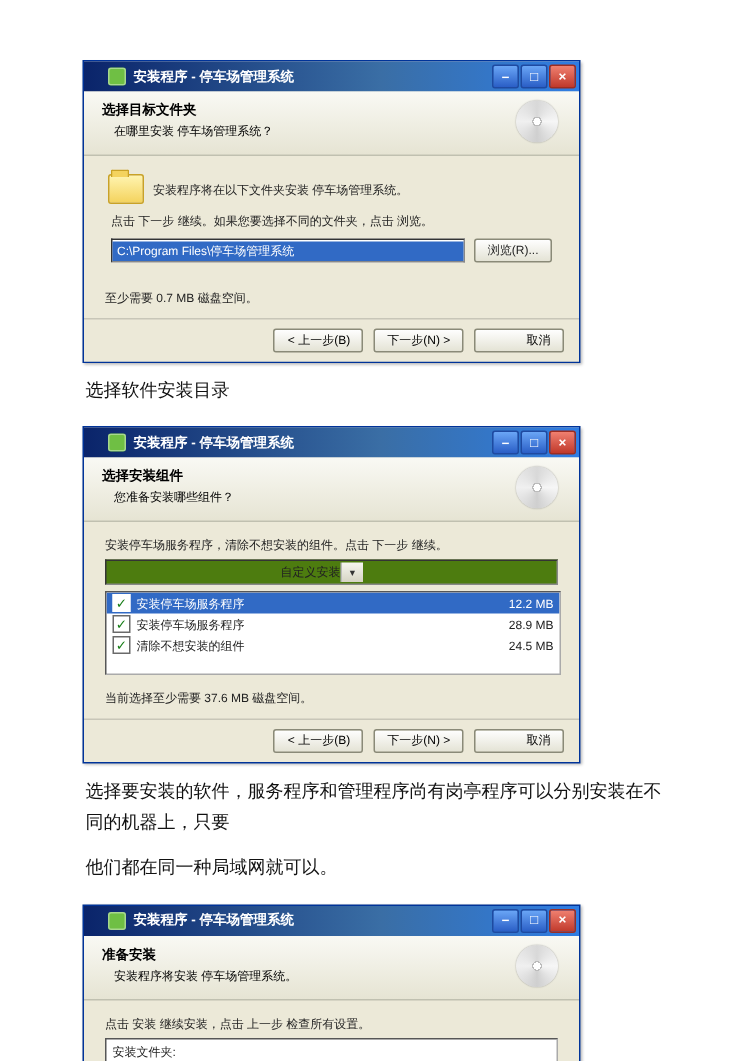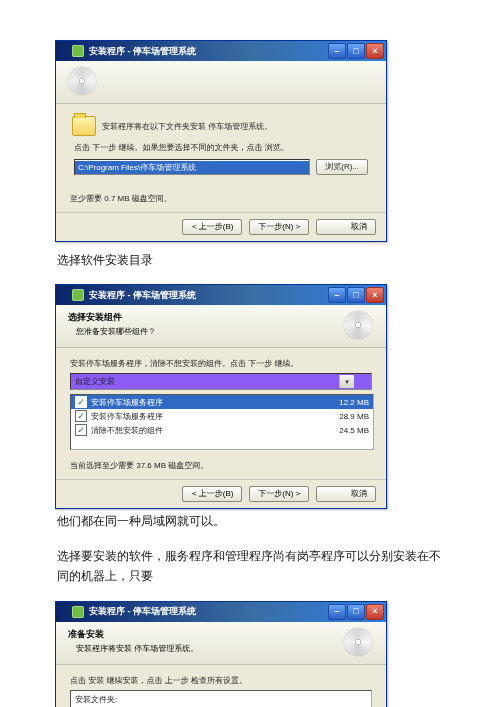--- a/index.html
+++ b/index.html
@@ -135,22 +135,22 @@
   }
   .comp-row.sel { background:#316ac5; color:#fff;}
   .chk {
     width:10px;height:10px;border:1px solid #6a6a6a;background:#fff;margin-right:4px;
     display:inline-flex;align-items:center;justify-content:center;font-size:9px;line-height:1;color:#1a7f1a;
   }
   .comp-row.sel .chk{border-color:#fff;}
   .comp-row .nm{flex:1;}
   .comp-row .sz{margin-left:4px;}
   .combo {
-    height: 15px; border:1px inset #888; background:#8b5cf6;
-    display:flex;align-items:center;justify-content:space-between;
+    height: 15px; border:1px inset #888; background:#4d7c0f;
+    display:flex;align-items:center;justify-content:center;
     padding:0 17px 0 4px; font-size:8px; margin:4px 0;
   }
   .combo .arrow{
     width:14px;height:13px;border-left:1px solid #bbb;background:linear-gradient(#f6f6f0,#d6d4c4);
     display:flex;align-items:center;justify-content:center;font-size:7px;color:#333;
   }
   
   .summary-box{
     border:1px inset #aaa;background:#fff;width:100%;height:90px;
     padding:3px 4px;font-size:8px;line-height:12px;overflow:hidden;box-sizing:border-box;
@@ -172,20 +172,24 @@
   <div class="titlebar">
     <span class="appicon"></span>
     <span class="title">安装程序 - 停车场管理系统</span>
     <div class="winbtns">
       <div class="winbtn">–</div>
       <div class="winbtn">□</div>
       <div class="winbtn close">×</div>
     </div>
   </div>
   <div class="header-strip">
+    <div class="htext">
+      <div class="h1">选择目标文件夹</div>
+      <div class="h2">在哪里安装 停车场管理系统？</div>
+    </div>
     <div class="disc-icon"></div>
   </div>
   <div class="body-area">
     <div class="folder-row">
       <div class="folder-ic"></div>
       <div>安装程序将在以下文件夹安装 停车场管理系统。</div>
     </div>
     <div class="small-note">点击 下一步 继续。如果您要选择不同的文件夹，点击 浏览。</div>
     <div class="path-row">
       <div class="path-input">
@@ -246,22 +250,22 @@
     </div>
     <div class="space-note" style="margin-top:10px">当前选择至少需要 37.6 MB 磁盘空间。</div>
   </div>
   <div class="footer-strip">
     <span class="btn">&lt; 上一步(B)</span>
     <span class="btn">下一步(N) &gt;</span>
     <span class="btn">取消</span>
   </div>
 </div>
 
+<div class="doc-text">选择要安装的软件，服务程序和管理程序尚有岗亭程序可以分别安装在不同的机器上，只要</div>
 <div class="doc-text" style="margin-top:-4px">他们都在同一种局域网就可以。</div>
-<div class="doc-text">选择要安装的软件，服务程序和管理程序尚有岗亭程序可以分别安装在不同的机器上，只要</div>
 
 <div class="dialog">
   <div class="titlebar">
     <span class="appicon"></span>
     <span class="title">安装程序 - 停车场管理系统</span>
     <div class="winbtns">
       <div class="winbtn">–</div>
       <div class="winbtn">□</div>
       <div class="winbtn close">×</div>
     </div>

